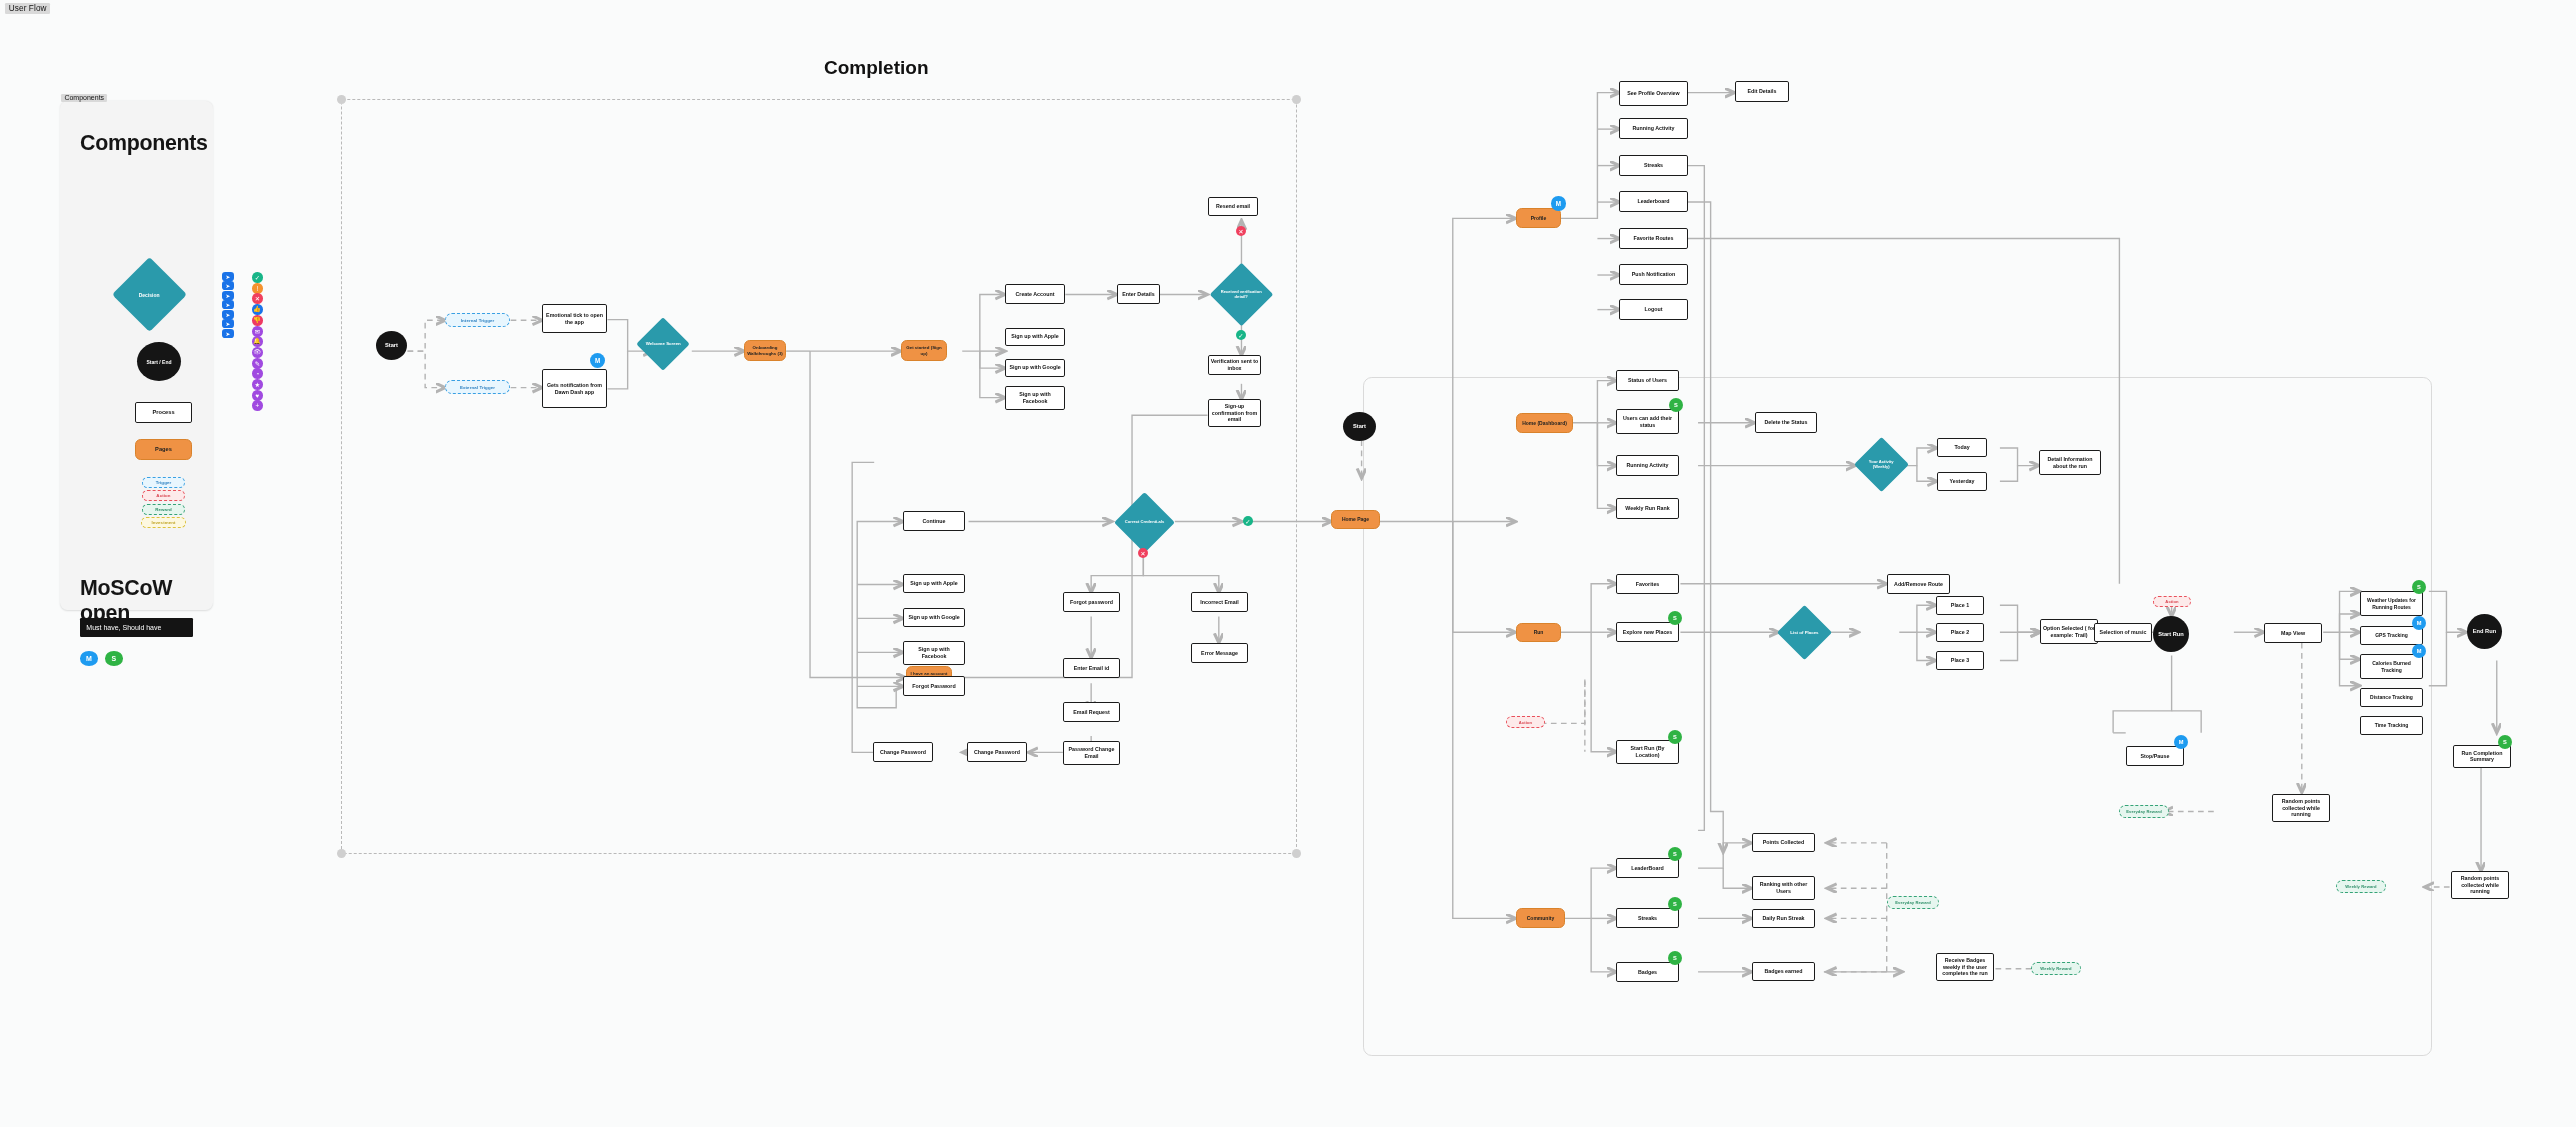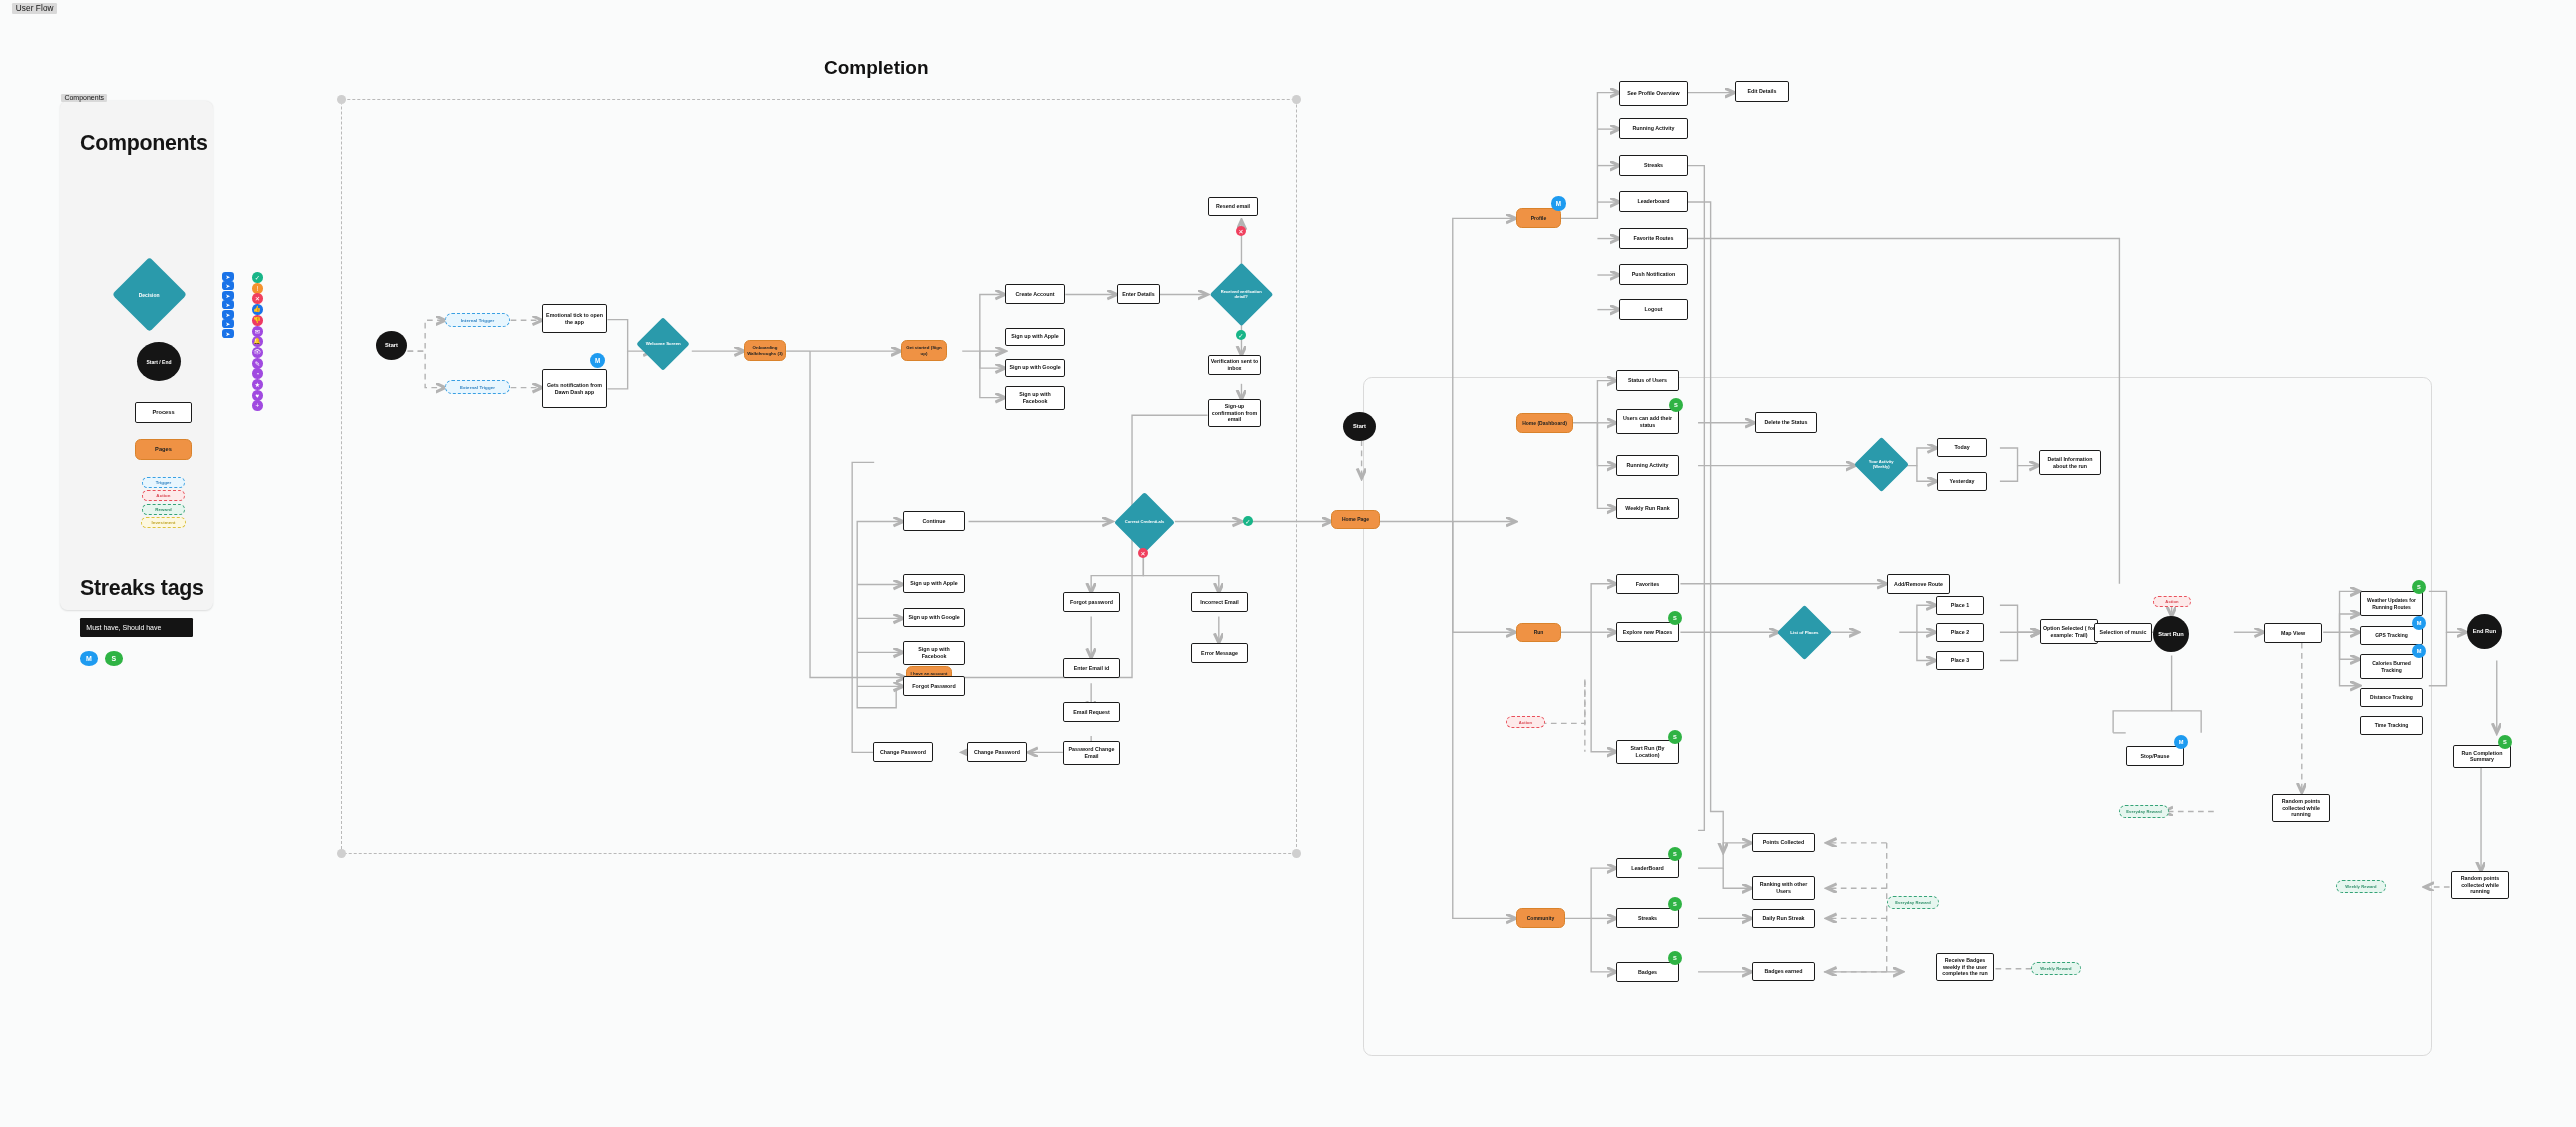--- a/index.html
+++ b/index.html
@@ -48,21 +48,21 @@
 
   .moscow-bar { background:#141414; color:#fff; font-size:7px; display:flex; align-items:center; padding-left:6.3px; border-radius:1.3px;}
   .icon-sq { position:absolute; border-radius:3.1px; display:flex; align-items:center; justify-content:center; color:#fff; font-size:5.7px;}
   .icon-rd { position:absolute; border-radius:50%; display:flex; align-items:center; justify-content:center; color:#fff; font-size:6.3px;}
 </style>
 </head>
 <body>
 
 <div id="canvas">
 
-  <div class="frame-tab" style="left:12px; top:2.5px;">User Flow</div>
+  <div class="frame-tab" style="left:5px; top:2.5px;">User Flow</div>
   <div class="page-title" style="left:824px; top:57px;">Completion</div>
 
   <div class="frame-dashed" style="left:341px; top:99px; width:956px; height:755px;">
     <div class="corner" style="left:-5px; top:-5px;"></div>
     <div class="corner" style="right:-5px; top:-5px;"></div>
     <div class="corner" style="left:-5px; bottom:-5px;"></div>
     <div class="corner" style="right:-5px; bottom:-5px;"></div>
   </div>
 
   <div class="frame-solid" style="left:1363px; top:377px; width:1069px; height:679px;"></div>
@@ -115,21 +115,21 @@
     <div class="icon-rd" style="left:192px; top:214px; width:10.7px; height:10.7px; background:#ee3a62;">👎</div>
     <div class="icon-rd" style="left:192px; top:225px; width:10.7px; height:10.7px; background:#a04ae0;">✉</div>
     <div class="icon-rd" style="left:192px; top:235px; width:10.7px; height:10.7px; background:#a04ae0;">🔔</div>
     <div class="icon-rd" style="left:192px; top:246px; width:10.7px; height:10.7px; background:#a04ae0;">👁</div>
     <div class="icon-rd" style="left:192px; top:257px; width:10.7px; height:10.7px; background:#a04ae0;">✎</div>
     <div class="icon-rd" style="left:192px; top:267px; width:10.7px; height:10.7px; background:#a04ae0;">◔</div>
     <div class="icon-rd" style="left:192px; top:278px; width:10.7px; height:10.7px; background:#a04ae0;">★</div>
     <div class="icon-rd" style="left:192px; top:289px; width:10.7px; height:10.7px; background:#a04ae0;">♥</div>
     <div class="icon-rd" style="left:192px; top:299px; width:10.7px; height:10.7px; background:#a04ae0;">+</div>
 
-    <h3 style="position:absolute; left:20px; top:475px;">Streaks tags</h3>
+    <h3 style="position:absolute; left:20px; top:475px;">MoSCoW open</h3>
     <div class="moscow-bar" style="position:absolute; left:20px; top:517px; width:113px; height:19px;">
         <span>Must have, Should have</span>
       </div>
     <div class="pill" style="left:20px; top:550px; width:17.6px; height:14.5px; background:#1e9bf0; font-size:7px; font-weight:bold;">
         <span>M</span>
       </div>
     <div class="pill" style="left:45px; top:550px; width:17.6px; height:14.5px; background:#2fb344; font-size:7px; font-weight:bold;">
         <span>S</span>
       </div>
   </div>

